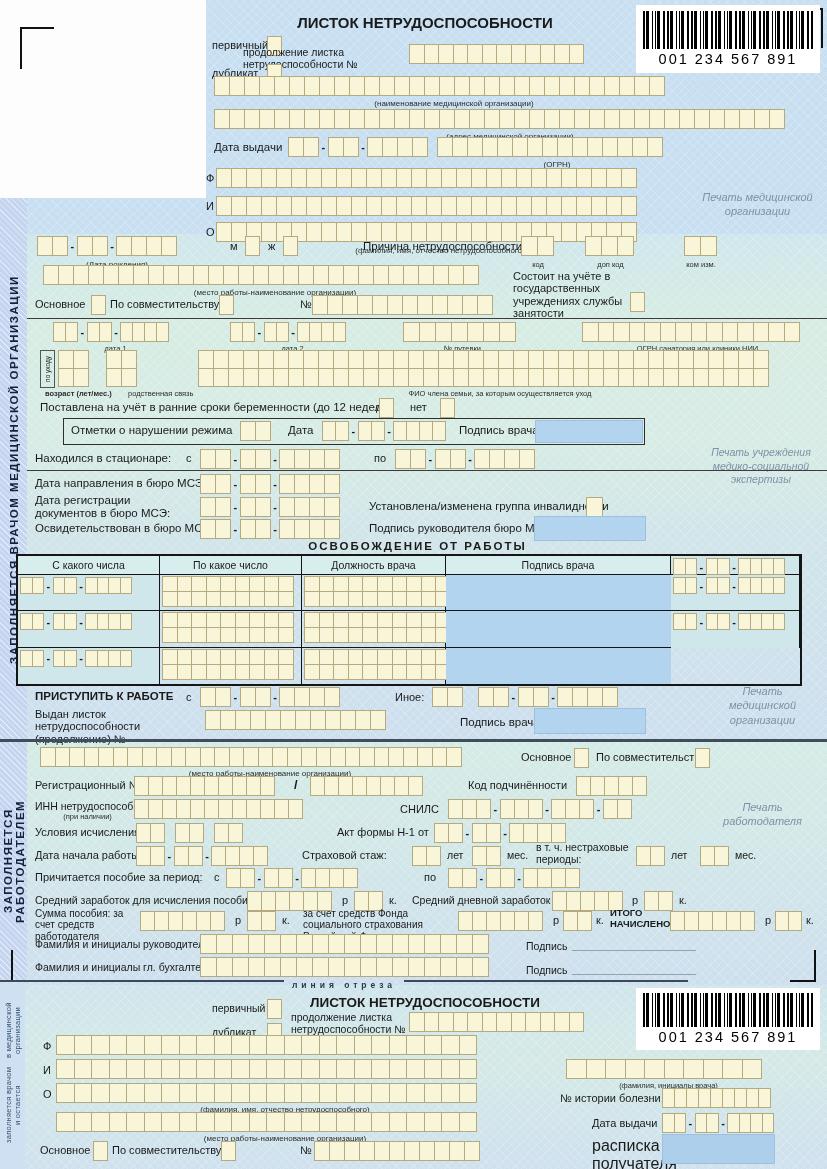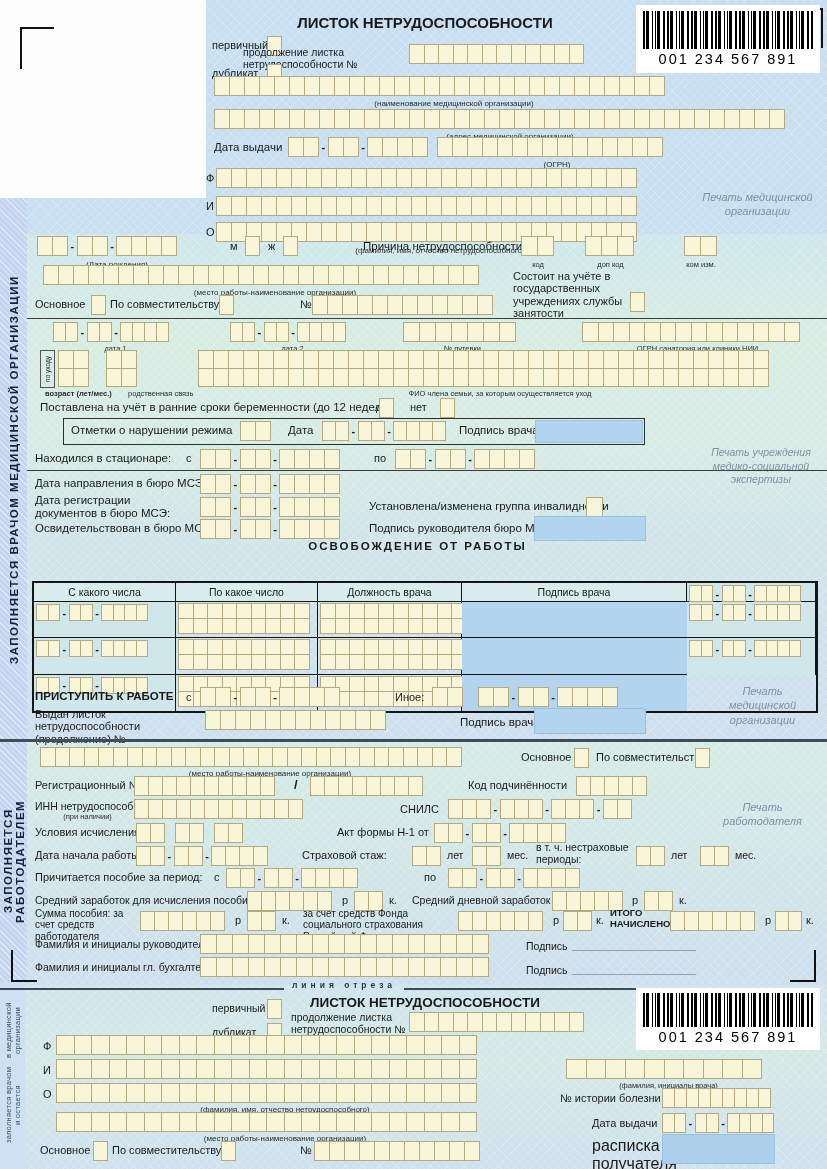--- a/index.html
+++ b/index.html
@@ -32,32 +32,32 @@
   .sig{position:absolute;background:#b2d4ee;border:1px solid #9dc0e0;box-sizing:border-box;}
   .hr{position:absolute;border-top:1.5px solid #3c3c3c;}
   .obox{position:absolute;left:63px;top:418px;width:582px;height:27px;border:1.5px solid #2e2e2e;box-sizing:border-box;}
   .vlab{position:absolute;writing-mode:vertical-rl;transform:rotate(180deg);font-weight:bold;color:#14233c;
         display:flex;align-items:center;justify-content:center;text-align:center;letter-spacing:1.5px;}
   .corner{position:absolute;box-sizing:border-box;}
   .bcbox{position:absolute;background:#fff;z-index:3;}
   .bars{position:absolute;left:7px;right:7px;
     background:repeating-linear-gradient(90deg,#000 0 2px,#fff 2px 3px,#000 3px 6px,#fff 6px 9px,#000 9px 10px,#fff 10px 12px,#000 12px 13px,#fff 13px 14px,#000 14px 17px,#fff 17px 20px,#000 20px 22px,#fff 22px 24px);}
   .bcnum{position:absolute;left:0;right:0;text-align:center;font-size:14.5px;letter-spacing:2px;color:#000;}
-  .tbl{position:absolute;left:32px;top:554px;border:2px solid #151515;display:grid;
-       grid-template-columns:142px 142px 144px 225px 129px;grid-template-rows:19px 36.4px 36.4px 36.4px;margin-top:27px;}
+  .tbl{position:absolute;left:16px;top:554px;border:2px solid #151515;display:grid;
+       grid-template-columns:142px 142px 144px 225px 129px;grid-template-rows:19px 36.4px 36.4px 36.4px;}
   .th,.td{border-right:1.5px solid #151515;border-bottom:1.5px solid #151515;box-sizing:border-box;}
   .th{background:#d8eded;font-size:10.5px;display:flex;align-items:center;justify-content:center;text-align:center;}
   .th.small{font-size:8px;line-height:1.1;white-space:normal;padding:0 2px;}
   .td{padding:2px 2px;}
   .th:nth-child(5n),.td.last{border-right:none;}
   .td.datecol{background:#cfe6ea;}
   .td.signcol{background:#b2d4ee;}
   .stack{display:flex;flex-direction:column;}
   .stack .cg{margin-top:-1px;}
-  .cutline{position:absolute;left:0;top:980px;width:688px;display:flex;align-items:flex-end;}
+  .cutline{position:absolute;left:0;top:980px;width:688px;display:flex;align-items:flex-start;}
   .cutseg{flex:1;border-top:2px solid #3a4a58;}
   .cuttext{margin:0 8px;font-size:8.5px;font-weight:bold;letter-spacing:4px;color:#27394a;}
   .thickdiv{position:absolute;left:0;top:739px;width:827px;height:2.5px;background:#3f4d5c;}
   .careBox{position:absolute;left:40px;top:350px;width:15px;height:38px;border:1px solid #555;box-sizing:border-box;
            display:flex;align-items:center;justify-content:center;}
   .careBox span{writing-mode:vertical-rl;transform:rotate(180deg);font-size:6.5px;}
   .stubnum{position:absolute;left:64px;top:999px;font-family:"Liberation Serif",serif;font-size:26px;letter-spacing:4px;color:#13203a;}
   .sline{position:absolute;border-bottom:1.2px solid #8fa3b5;}
 </style>
 </head>

